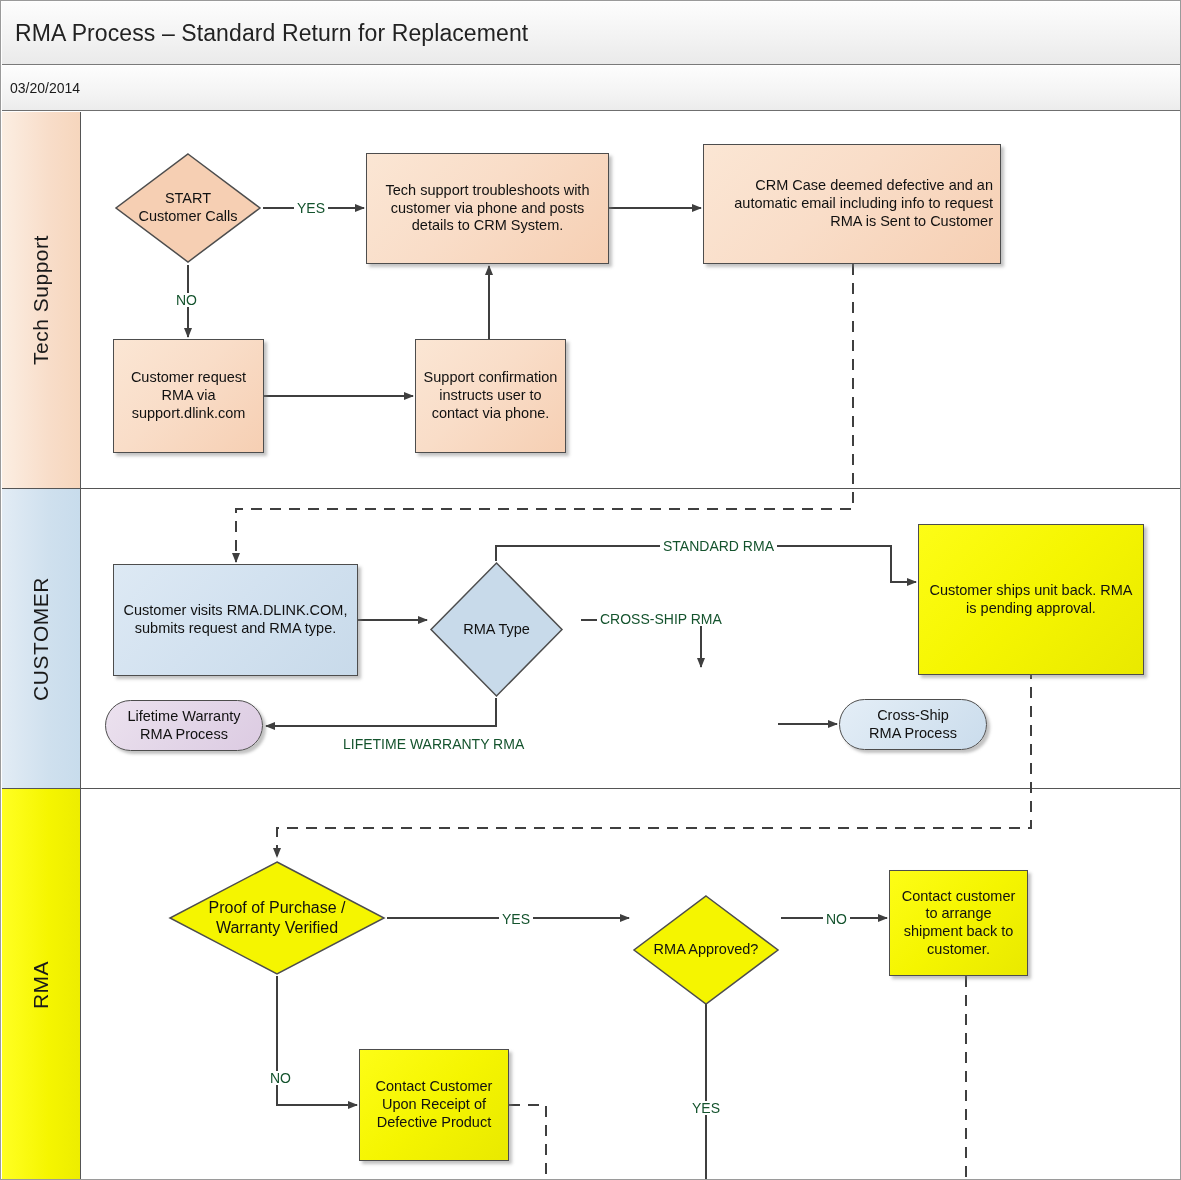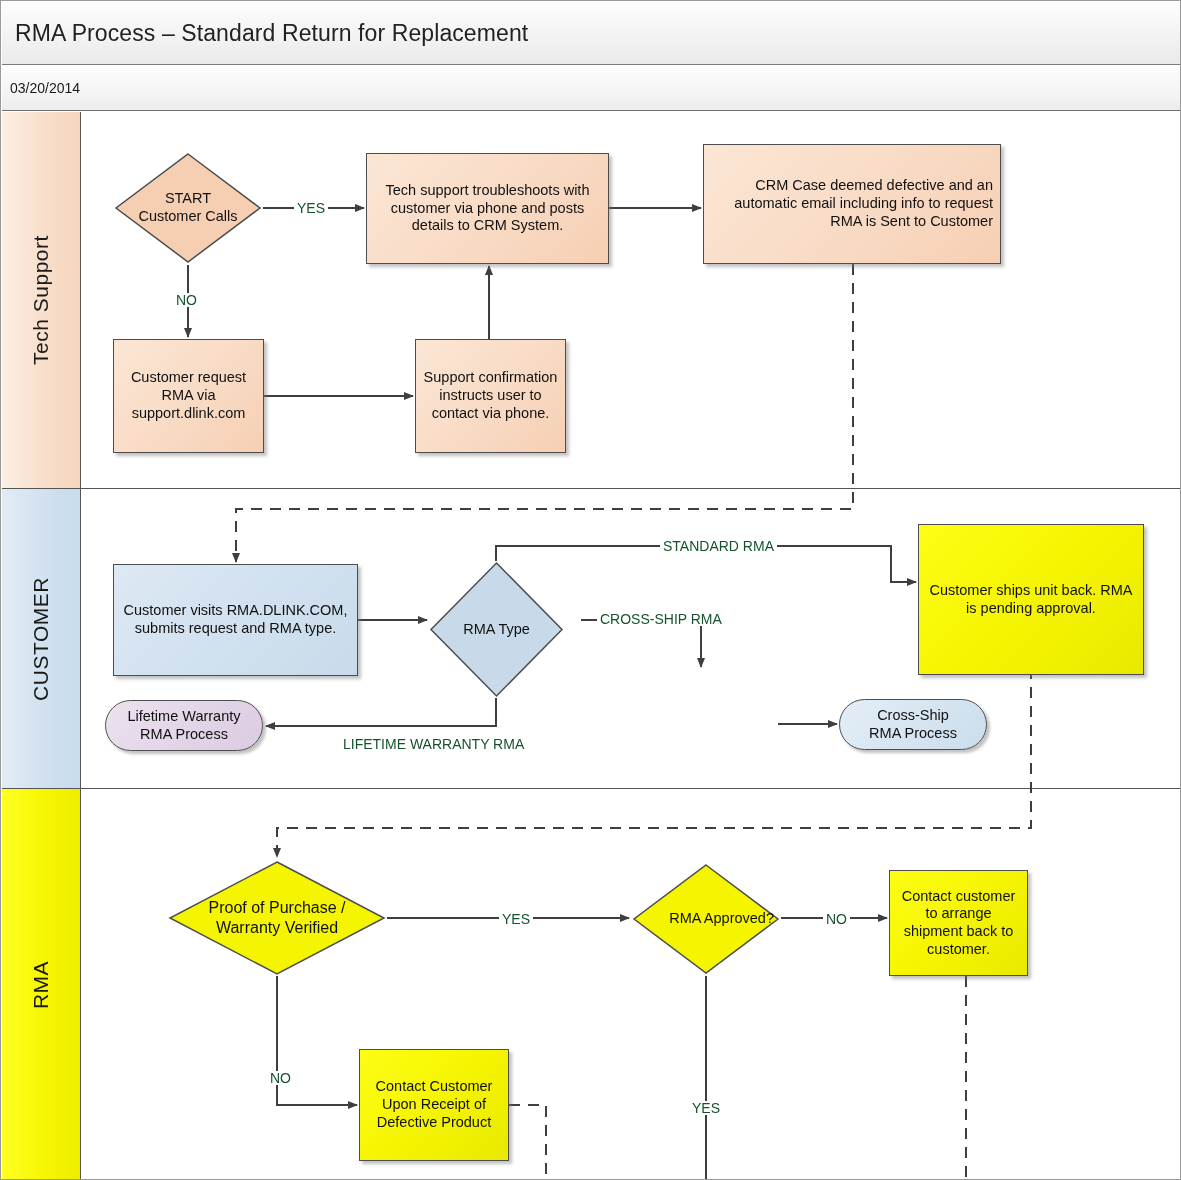--- a/index.html
+++ b/index.html
@@ -269,21 +269,21 @@
     <span class="lbl">Customer ships unit back. RMA is pending approval.</span>
   </div>
 
   <div class="node diamond" style="left:166px; top:858px; width:220px; height:118px; font-size:16px;text-align:center;">
     <svg viewBox="0 0 220 118" preserveAspectRatio="none">
       <polygon points="110,3 217,59 110,115 3,59" fill="#f5f500" stroke="#4d4d4d" stroke-width="1.5"></polygon>
     </svg>
     <span class="lbl">Proof of Purchase /<br>Warranty Verified</span>
   </div>
 
-  <div class="node diamond" style="left:630px; top:861px; width:150px; height:114px;text-align:right;">
+  <div class="node diamond" style="left:630px; top:892px; width:150px; height:114px;">
     <svg viewBox="0 0 150 114" preserveAspectRatio="none">
       <polygon points="75,3 147,57 75,111 3,57" fill="#f5f500" stroke="#4d4d4d" stroke-width="1.5"></polygon>
     </svg>
     <span class="lbl">RMA Approved?</span>
   </div>
 
   <div class="node box yellow" style="left:888px; top:869px; width:139px; height:106px;">
     <span class="lbl">Contact customer to arrange shipment back to customer.</span>
   </div>
 

